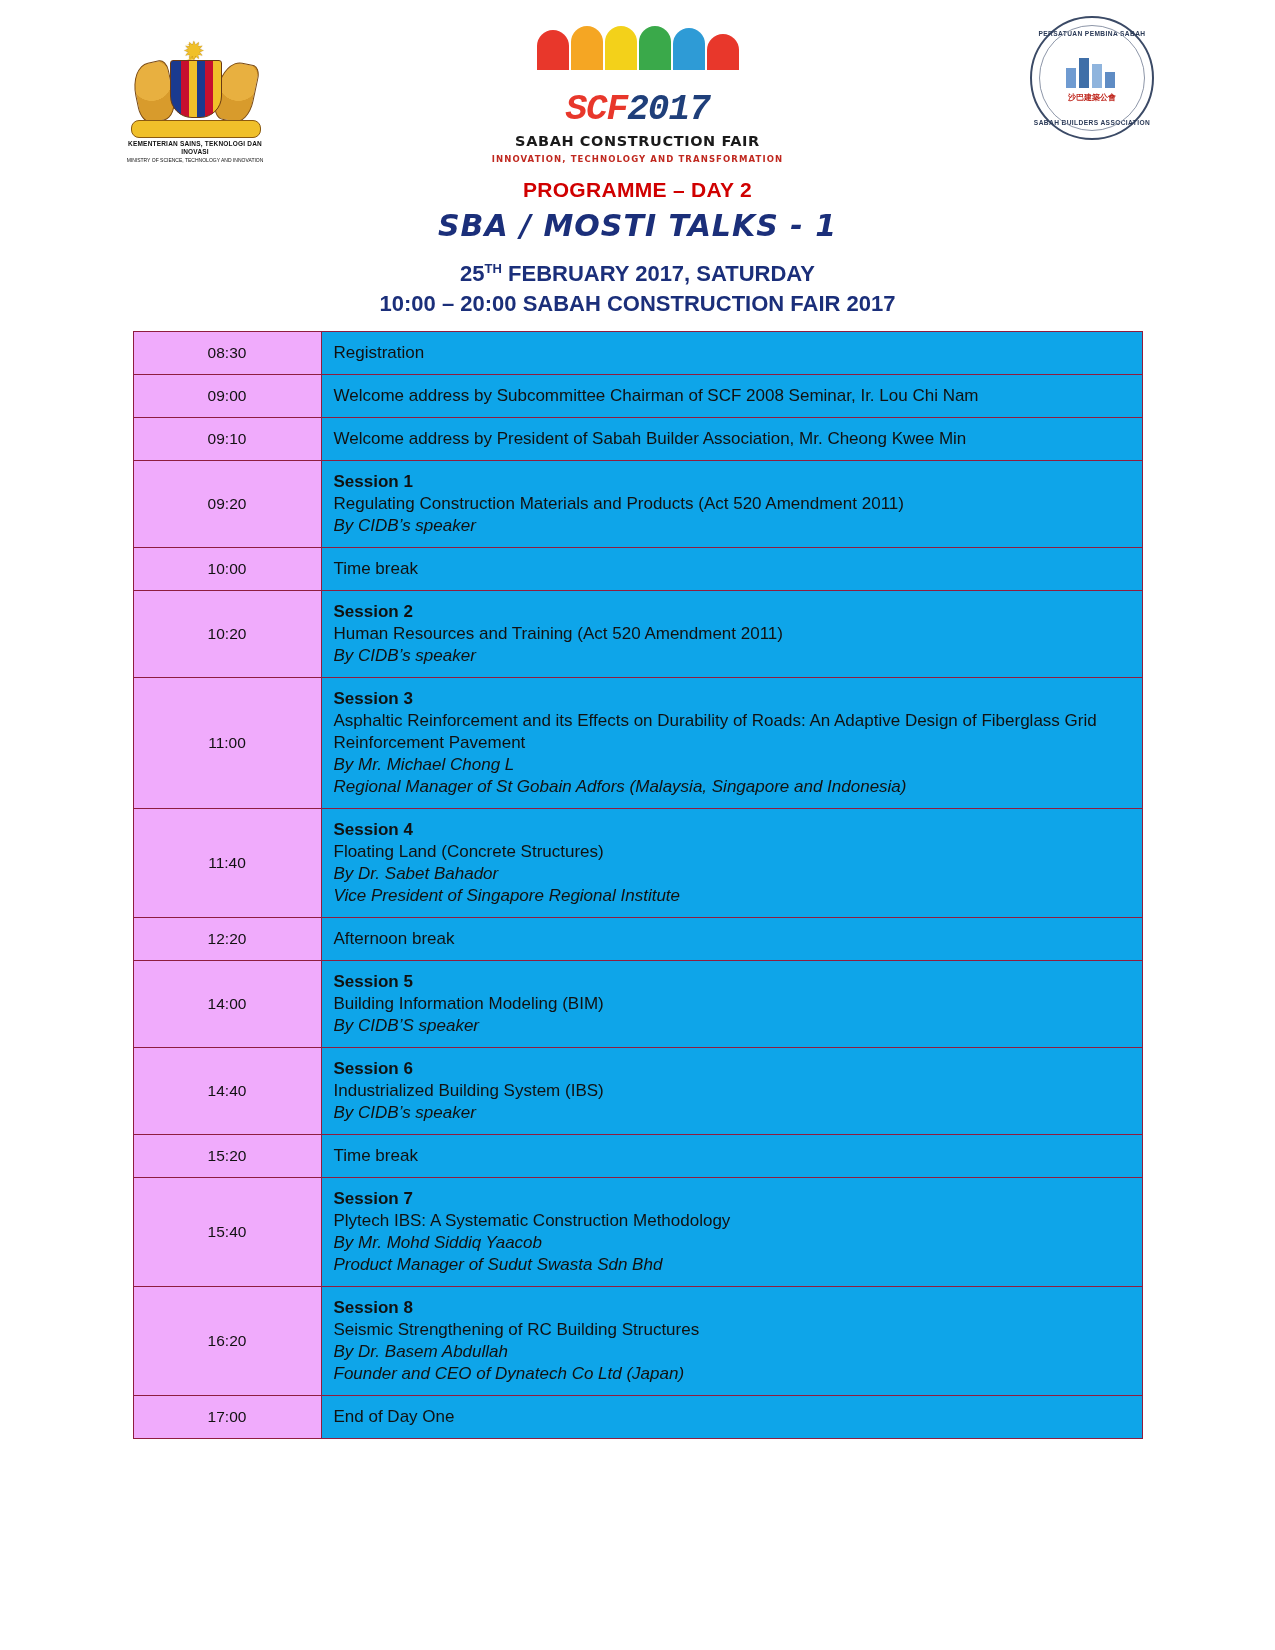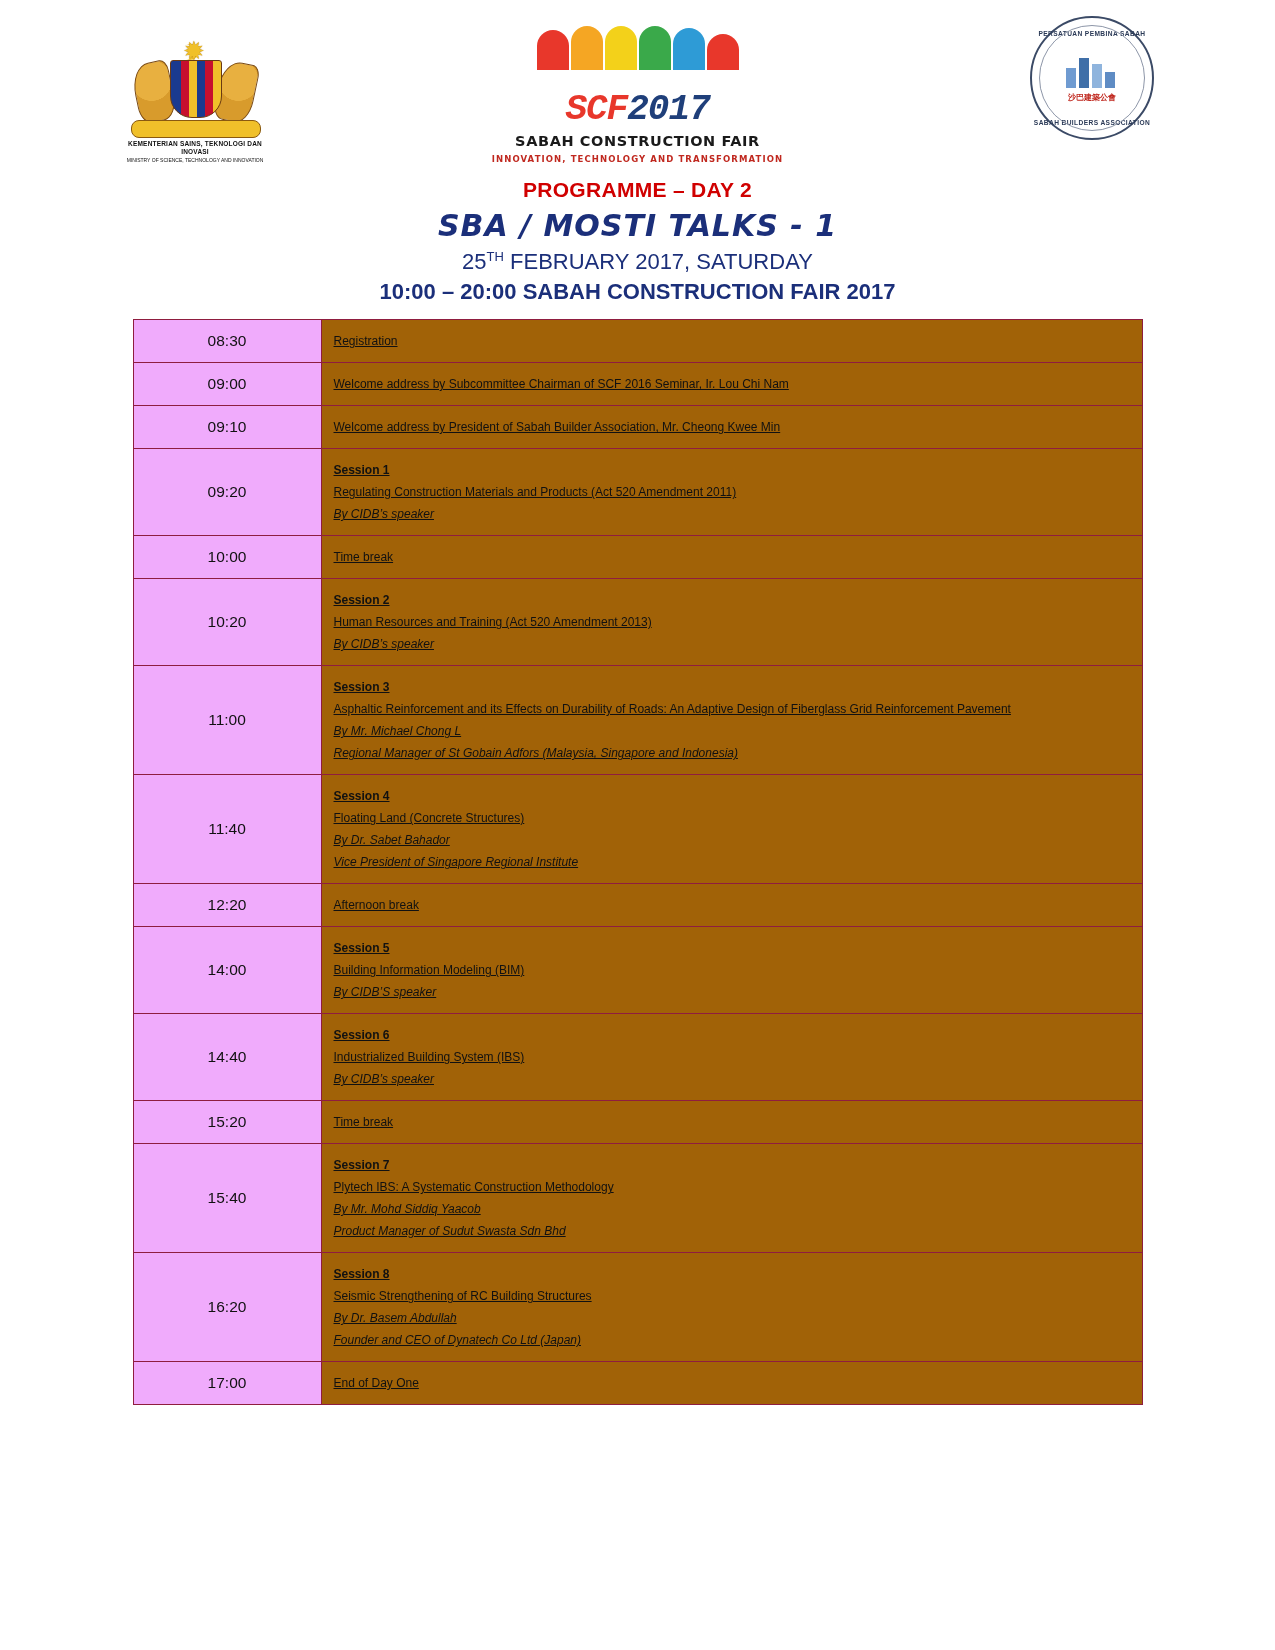--- a/index.html
+++ b/index.html
@@ -224,22 +224,22 @@
     font-size: 30px;
     font-style: italic;
     font-weight: bold;
     margin-top: 6px;
     font-family: "DejaVu Sans", sans-serif;
     letter-spacing: 1px;
   }
   .t-date {
     color: #1b2f7a;
     font-size: 22px;
-    font-weight: normal;
-    margin-top: 6px;
+    font-weight: bold;
+    margin-top: 18px;
   }
   .t-date sup { font-size: 13px; }
   .t-hours {
     color: #1b2f7a;
     font-size: 22px;
     font-weight: bold;
     margin-top: 4px;
   }
 
   
@@ -258,26 +258,25 @@
     padding: 10px 12px;
   }
   td.time {
     width: 163px;
     text-align: center;
     background: #f0abfc;
     font-size: 15.5px;
     color: #111;
   }
   td.desc {
-    background: #a16207;
-    font-size: 12px;
+    background: #0ea5e9;
+    font-size: 17px;
     color: #111;
     line-height: 22px;
     vertical-align: middle;
-    text-decoration: underline;
   }
   .sess {
     font-weight: bold;
   }
   .it {
     font-style: italic;
   }
 </style>
 </head>
 <body>
@@ -346,21 +345,21 @@
       <tbody id="schedule-body">
           <tr>
             <td class="time">08:30</td>
             <td class="desc">
               <div>Registration</div>
             </td>
           </tr>
           <tr>
             <td class="time">09:00</td>
             <td class="desc">
-              <div>Welcome address by Subcommittee Chairman of SCF 2016 Seminar, Ir. Lou Chi Nam</div>
+              <div>Welcome address by Subcommittee Chairman of SCF 2008 Seminar, Ir. Lou Chi Nam</div>
             </td>
           </tr>
           <tr>
             <td class="time">09:10</td>
             <td class="desc">
               <div>Welcome address by President of Sabah Builder Association, Mr. Cheong Kwee Min</div>
             </td>
           </tr>
           <tr>
             <td class="time">09:20</td>
@@ -373,21 +372,21 @@
           <tr>
             <td class="time">10:00</td>
             <td class="desc">
               <div>Time break</div>
             </td>
           </tr>
           <tr>
             <td class="time">10:20</td>
             <td class="desc">
               <div class="sess">Session 2</div>
-              <div>Human Resources and Training (Act 520 Amendment 2013)</div>
+              <div>Human Resources and Training (Act 520 Amendment 2011)</div>
               <div class="it">By CIDB’s speaker</div>
             </td>
           </tr>
           <tr>
             <td class="time">11:00</td>
             <td class="desc">
               <div class="sess">Session 3</div>
               <div>Asphaltic Reinforcement and its Effects on Durability of Roads: An Adaptive Design of Fiberglass Grid Reinforcement Pavement</div>
               <div class="it">By Mr. Michael Chong L</div>
               <div class="it">Regional Manager of St Gobain Adfors (Malaysia, Singapore and Indonesia)</div>

